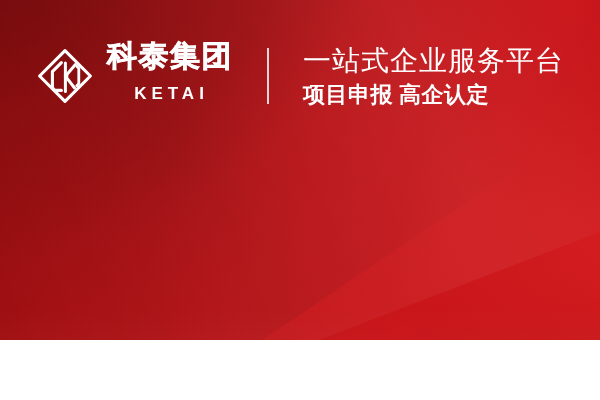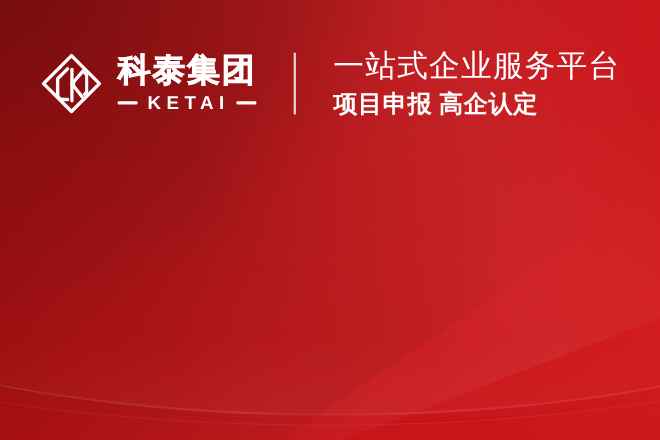--- a/index.html
+++ b/index.html
@@ -7,21 +7,21 @@
     padding: 0;
     background: #ffffff;
   }
   body {
     font-family: "Liberation Sans", "DejaVu Sans", sans-serif;
   }
 
   #banner {
     position: relative;
     width: 600px;
-    height: 400px;
+    height: 340px;
     overflow: hidden;
     background-color: #c1141a;
     background-image:
       radial-gradient(120% 150% at 105% 72%, rgba(214,30,32,0.95) 0%, rgba(202,22,26,0.55) 33%, rgba(150,12,14,0.0) 66%),
       radial-gradient(95% 120% at -8% -10%, rgba(116,8,10,0.95) 0%, rgba(139,10,12,0.55) 38%, rgba(170,14,16,0.0) 72%),
       linear-gradient(118deg, #8c0b0d 0%, #a50f12 26%, #bd1317 52%, #c9161b 74%, #bb1217 100%);
     text-decoration: underline;
   }
 
   
@@ -124,20 +124,21 @@
     letter-spacing: 1.5px;
     white-space: nowrap;
     -webkit-text-stroke: 0.7px #ffffff;
   }
   .latin-row {
     display: flex;
     align-items: center;
     gap: 6px;
     margin-top: 5px;
     width: 100%;
+    flex-direction: column;
   }
   .latin-rule {
     flex: 1 1 auto;
     height: 3px;
     background: #ffffff;
     border-radius: 1px;
   }
   .latin-name {
     font-size: 17px;
     font-weight: 700;

